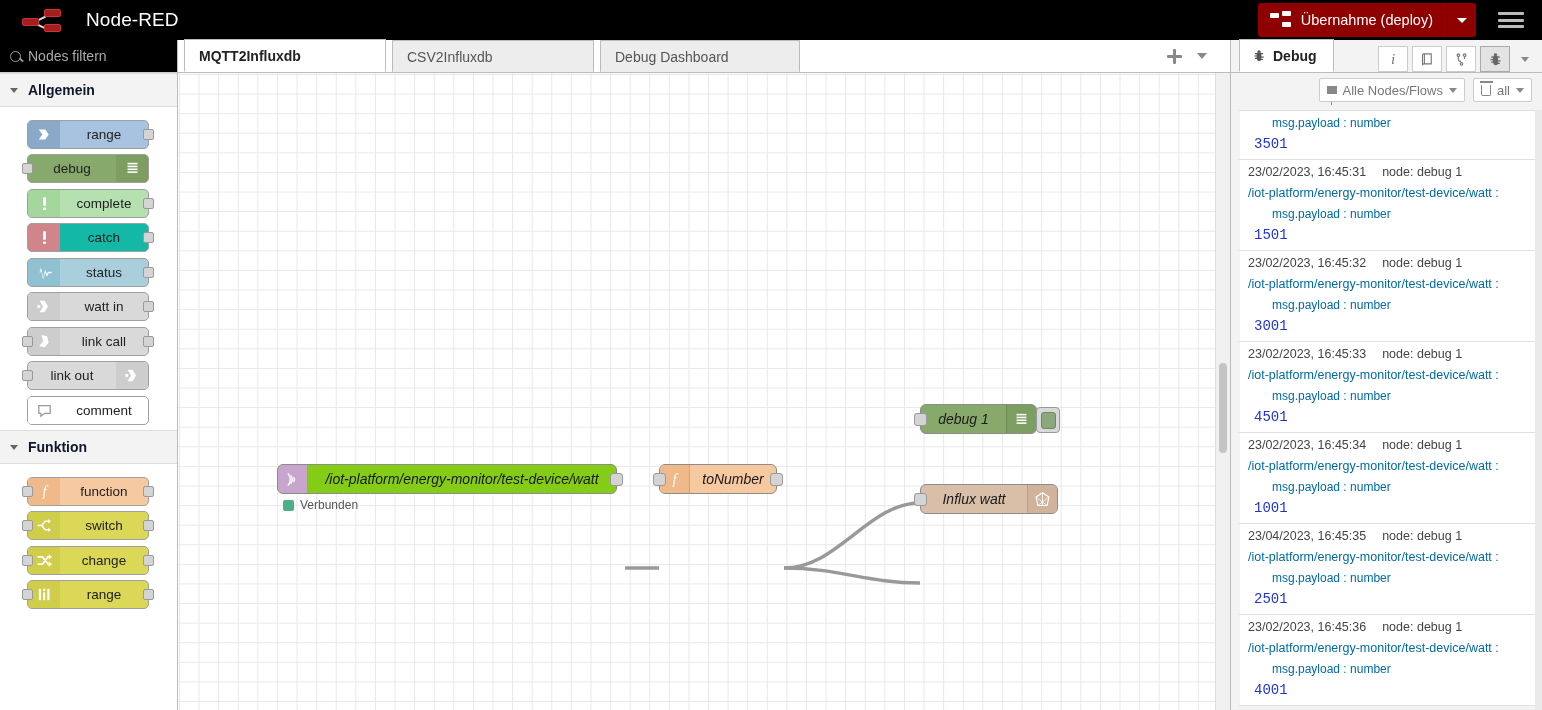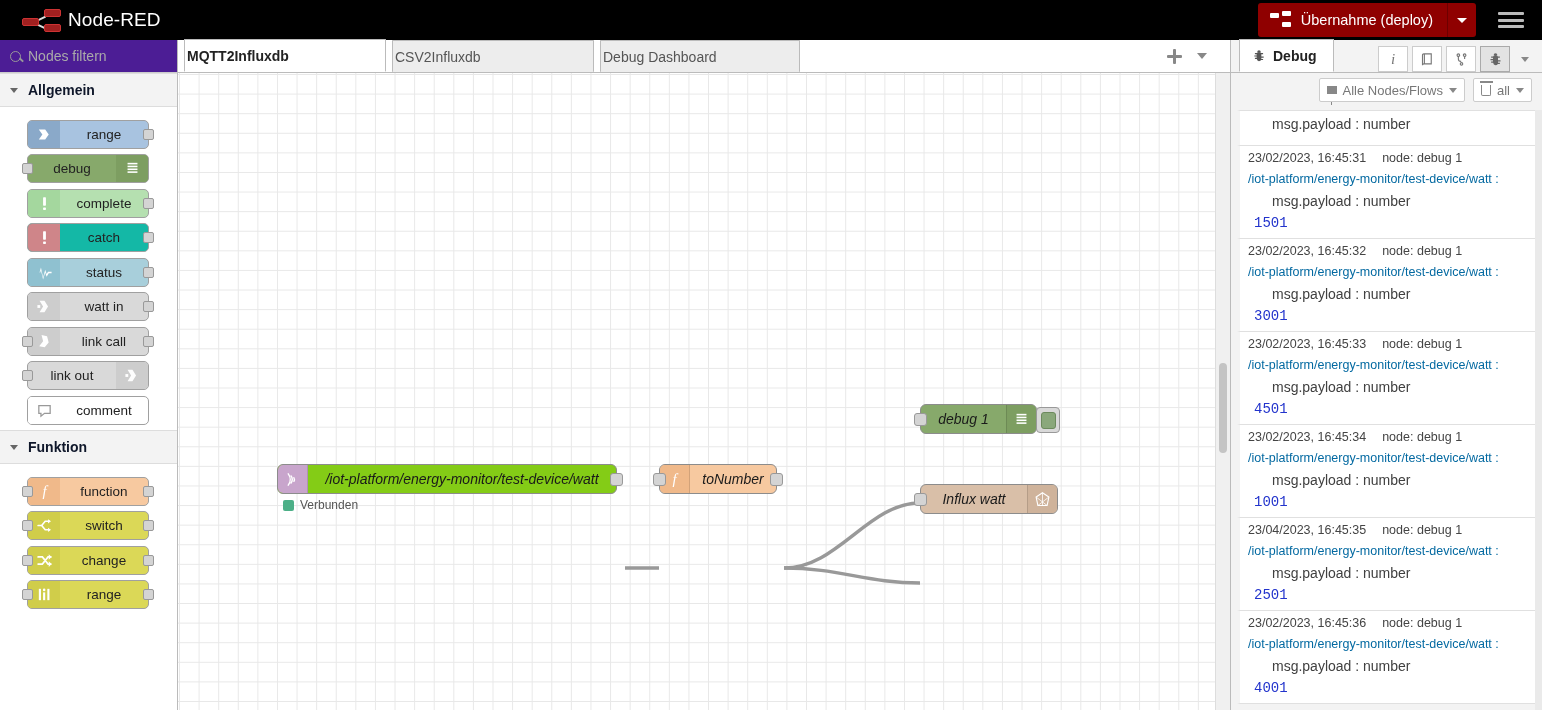--- a/index.html
+++ b/index.html
@@ -22,21 +22,21 @@
     position: absolute; background: #a02020; border-radius: 2px;
     border: 1px solid #c33;
   }
   .brand-logo .b1 { width: 17px; height: 8px; left: 0px; top: 11px; }
   .brand-logo .b2 { width: 17px; height: 8px; left: 22px; top: 2px; }
   .brand-logo .b3 { width: 17px; height: 8px; left: 22px; top: 17px; }
   .brand-logo .ln { position: absolute; background: #ddd; height: 1.5px; }
   .brand-logo .l1 { width: 11px; left: 13px; top: 11px; transform: rotate(-26deg); }
   .brand-logo .l2 { width: 11px; left: 13px; top: 18px; transform: rotate(26deg); }
   .brand-name {
-    color: #fff; font-size: 19px; margin-left: 4px; letter-spacing: .1px;
+    color: #fff; font-size: 19px; margin-left: 22px; letter-spacing: .1px;
   }
   .deploy-btn {
     position: absolute; right: 66px; top: 3px; height: 34px;
     background: #8f0000; color: #fff; display: flex; align-items: center;
     border-radius: 3px; cursor: pointer; overflow: hidden;
   }
   .deploy-main {
     display: flex; align-items: center; height: 34px;
     padding: 0 14px 0 12px; border-right: 1px solid #6d0000;
   }
@@ -62,21 +62,21 @@
   }
   .hamburger span { display: block; height: 3px; background: #bbb; border-radius: 1px; }
 
   
   .palette {
     position: absolute; left: 0; top: 40px; width: 178px; height: 670px;
     background: #fff; border-right: 1px solid #bbb; overflow: hidden;
   }
   .palette-search {
     height: 33px; border-bottom: 1px solid #ccc; display: flex;
-    align-items: center; padding-left: 10px; background: #4c1d95;
+    align-items: center; padding-left: 10px; background: #000000;
   }
   .search-ico {
     width: 11px; height: 11px; border: 1.6px solid #999; border-radius: 50%;
     position: relative; margin-right: 7px; flex: none;
   }
   .search-ico::after {
     content: ""; position: absolute; width: 5px; height: 1.6px; background: #999;
     right: -4px; bottom: -0.5px; transform: rotate(42deg);
   }
   .search-ph { font-size: 14px; color: #aaa; }
@@ -113,21 +113,21 @@
   .port.out { right: -6px; }
   .port.inp { left: -6px; }
   .ico-svg { width: 17px; height: 17px; fill: #fff; }
 
   
   .tabbar {
     position: absolute; left: 178px; top: 40px; width: 1052px; height: 33px;
     background: #fff; border-bottom: 1px solid #bbb; display: flex; align-items: flex-end;
   }
   .ftab {
-    height: 32px; min-width: 100px; padding: 0 2px; display: flex; align-items: center;
+    height: 32px; min-width: 100px; padding: 0 14px; display: flex; align-items: center;
     font-size: 14px; color: #555; background: #ededed; border: 1px solid #bbb;
     border-bottom: none; margin-left: 6px; border-radius: 1px; cursor: pointer;
     white-space: nowrap;
   }
   .ftab.active {
     background: #fff; color: #222; font-weight: bold;
     height: 33px; border-bottom: 1px solid #fff; position: relative; z-index: 2;
   }
   .ftab.w1 { width: 202px; }
   .ftab.w2 { width: 202px; }
@@ -266,21 +266,21 @@
   }
   .dbg-msg {
     background: #fff; border: 1px solid #e0e0e0; border-left: 3px solid #f3f3f3;
     padding: 5px 8px 7px 8px; margin-bottom: 0px;
     border-top: none;
   }
   .dbg-msg:first-child { border-top: 1px solid #e0e0e0; }
   .dbg-head { font-size: 12.5px; color: #444; margin-bottom: 7px; white-space: nowrap; }
   .dbg-head .nodename { margin-left: 16px; }
   .dbg-topic { font-size: 12.5px; color: #0369a1; margin-bottom: 7px; white-space: nowrap; }
-  .dbg-prop { font-size: 14px; color: #404040; margin-bottom: 6px; padding-left: 24px; }
+  .dbg-prop { font-size: 12px; color: #0369a1; margin-bottom: 6px; padding-left: 24px; }
   .dbg-val {
     font-family: "Liberation Mono", monospace; font-size: 14px; color: #2233cc;
     padding-left: 6px;
   }
   .dbg-scroll-track {
     position: absolute; right: 0; top: 70px; width: 7px; height: 640px; background: #eaeaea;
   }
 </style>
 </head>
 <body>
@@ -606,20 +606,21 @@
       </div>
       <div class="fbtn">
         <span class="trash"></span>
         <span>all</span>
         <span class="mini-caret"></span>
       </div>
     </div>
     <div class="dbg-list" id="debug-list">
         <div class="dbg-msg">
           <div class="dbg-prop">msg.payload : number</div>
+          <div class="dbg-val">3501</div>
         </div>
         <div class="dbg-msg">
           <div class="dbg-head"><span>23/02/2023, 16:45:31</span><span class="nodename">node: debug 1</span></div>
           <div class="dbg-topic">/iot-platform/energy-monitor/test-device/watt :</div>
           <div class="dbg-prop">msg.payload : number</div>
           <div class="dbg-val">1501</div>
         </div>
         <div class="dbg-msg">
           <div class="dbg-head"><span>23/02/2023, 16:45:32</span><span class="nodename">node: debug 1</span></div>
           <div class="dbg-topic">/iot-platform/energy-monitor/test-device/watt :</div>

